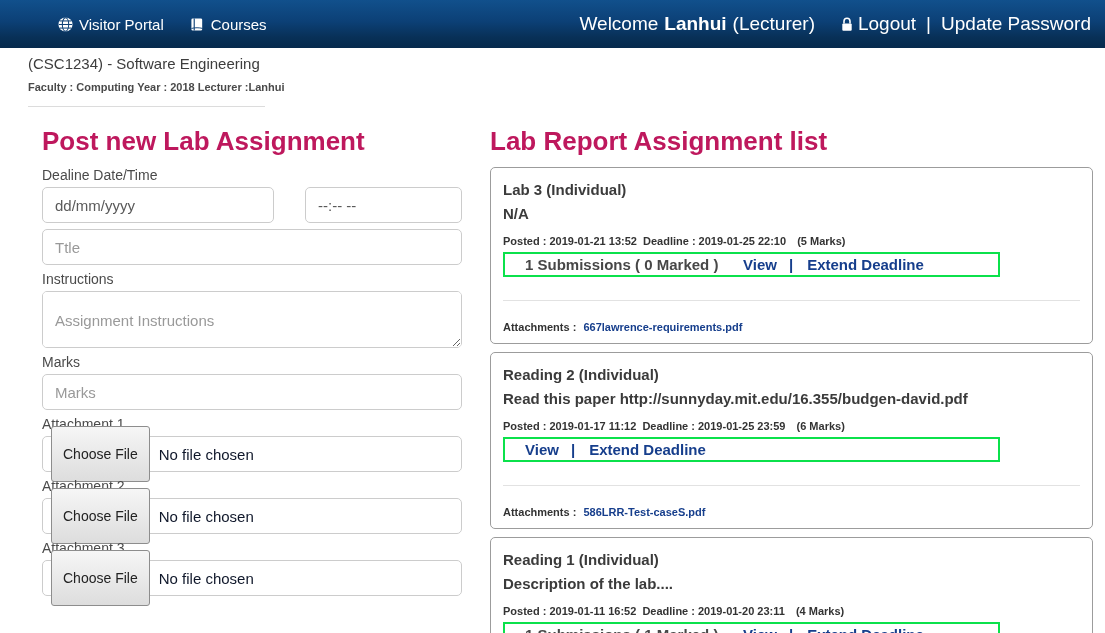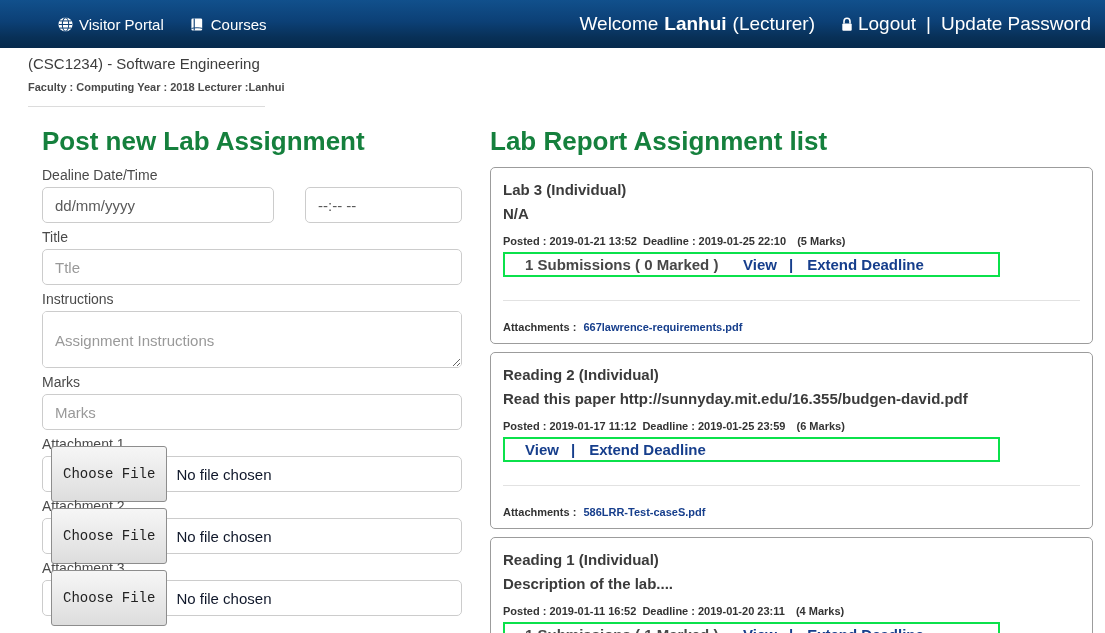--- a/index.html
+++ b/index.html
@@ -47,21 +47,21 @@
   .page { padding: 0 12px 0 28px; }
   .course-title { font-size: 15px; color: #3d3d3d; margin-top: 7px; font-weight: 400; }
   .course-meta { font-size: 11px; color: #4a4a4a; font-weight: 700; margin-top: 9px; }
   .header-rule { width: 237px; border: none; border-top: 1px solid #dcdcdc; margin-top: 13px; }
 
   
   .columns { display: flex; margin-top: 19px; }
   .col-left { width: 420px; margin-left: 14px; }
   .col-right { width: 603px; margin-left: 28px; }
   h2.section-heading {
-    font-size: 26px; font-weight: 700; color: #15803d;
+    font-size: 26px; font-weight: 700; color: #be185d;
     line-height: 1.2; margin-bottom: 10px;
   }
 
   
   .fgroup { margin-bottom: 6px; }
   .flabel { display: block; font-size: 14px; color: #4a4a4a; margin-bottom: 4px; }
   .tinput, .tarea, .file-box {
     width: 100%;
     border: 1px solid #cccccc;
     border-radius: 5px;
@@ -78,21 +78,21 @@
     resize: both; display: block;
   }
   .tarea::placeholder { color: #999; opacity: 1; }
   .file-box { height: 36px; display: flex; align-items: center; padding: 0 8px; cursor: pointer; }
   .choose-btn {
     background: linear-gradient(180deg, #f6f6f6 0%, #dddddd 100%);
     border: 1px solid #8d8d8d;
     border-radius: 3px;
     font-size: 14px; color: #222;
     padding: 19px 11px;
-    font-family: Liberation Mono, monospace;
+    font-family: Liberation Sans, sans-serif;
     cursor: pointer;
   }
   .file-status { font-size: 15px; color: #0f172a; margin-left: 9px; }
 
   
   .card {
     border: 1px solid #9c9c9c;
     border-radius: 5px;
     padding: 13px 12px 10px 12px;
     margin-bottom: 8px;
@@ -181,21 +181,20 @@
 
       <div class="fgroup">
         <label class="flabel">Dealine Date/Time</label>
         <div class="date-row">
           <input class="tinput dtime date-input" placeholder="dd/mm/yyyy" style="">
           <input class="tinput dtime time-input" placeholder="--:-- --" style="">
         </div>
       </div>
 
       <div class="fgroup">
-        <label class="flabel">Title</label>
         <input class="tinput" placeholder="Ttle" style="">
       </div>
 
       <div class="fgroup">
         <label class="flabel">Instructions</label>
         <textarea class="tarea" placeholder="Assignment Instructions" style=""></textarea>
       </div>
 
       <div class="fgroup">
         <label class="flabel">Marks</label>

